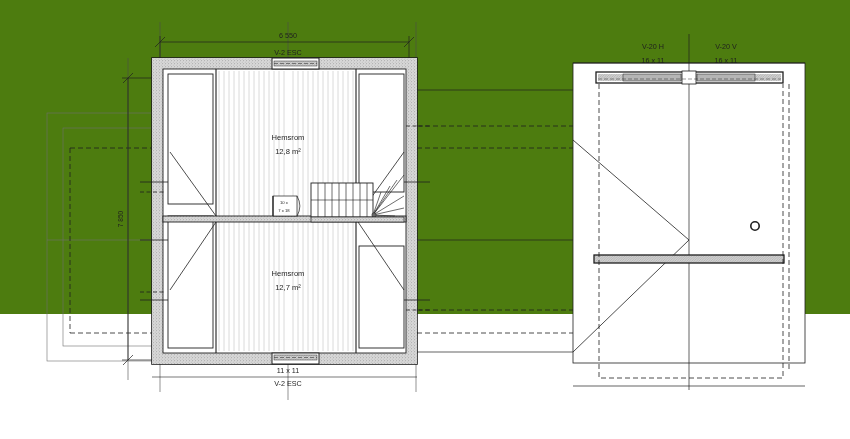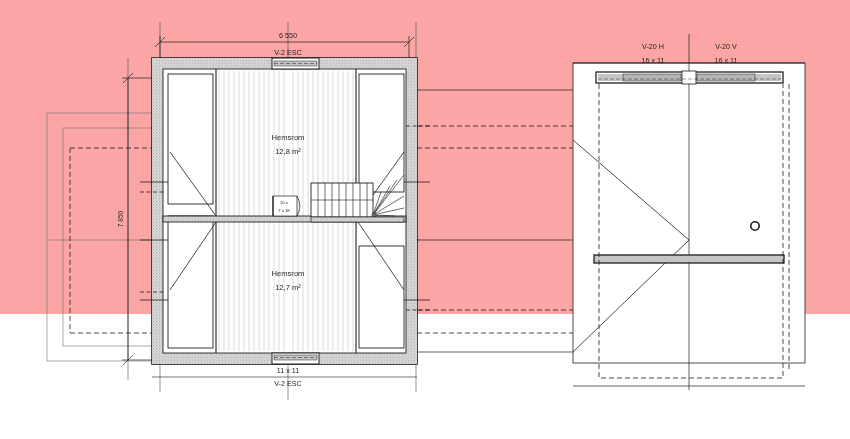--- a/index.html
+++ b/index.html
@@ -1,21 +1,21 @@
 <!DOCTYPE html>
 <html><head>
 <meta charset="utf-8">
 <style>
   html,body{margin:0;padding:0;background:#ffffff;}
   body{
     width:850px;height:439px;overflow:hidden;
     font-family:"Liberation Sans", sans-serif;
     color:#1a1a1a;
   }
-  #stage{position:relative;width:850px;height:314px;background:#fca5a5;}
+  #stage{position:relative;width:850px;height:314px;background:#4d7c0f;}
   svg.plan{position:absolute;left:0;top:0;width:850px;height:439px;display:block;}
   .lbl{
     font-family:"Liberation Sans", sans-serif;
     fill:#1f1f1f;
     font-size:7.2px;
     text-anchor:middle;
     dominant-baseline:middle;
   }
   .lbl-room{font-size:7.6px;}
   .lbl-dim{font-size:7.2px;}

